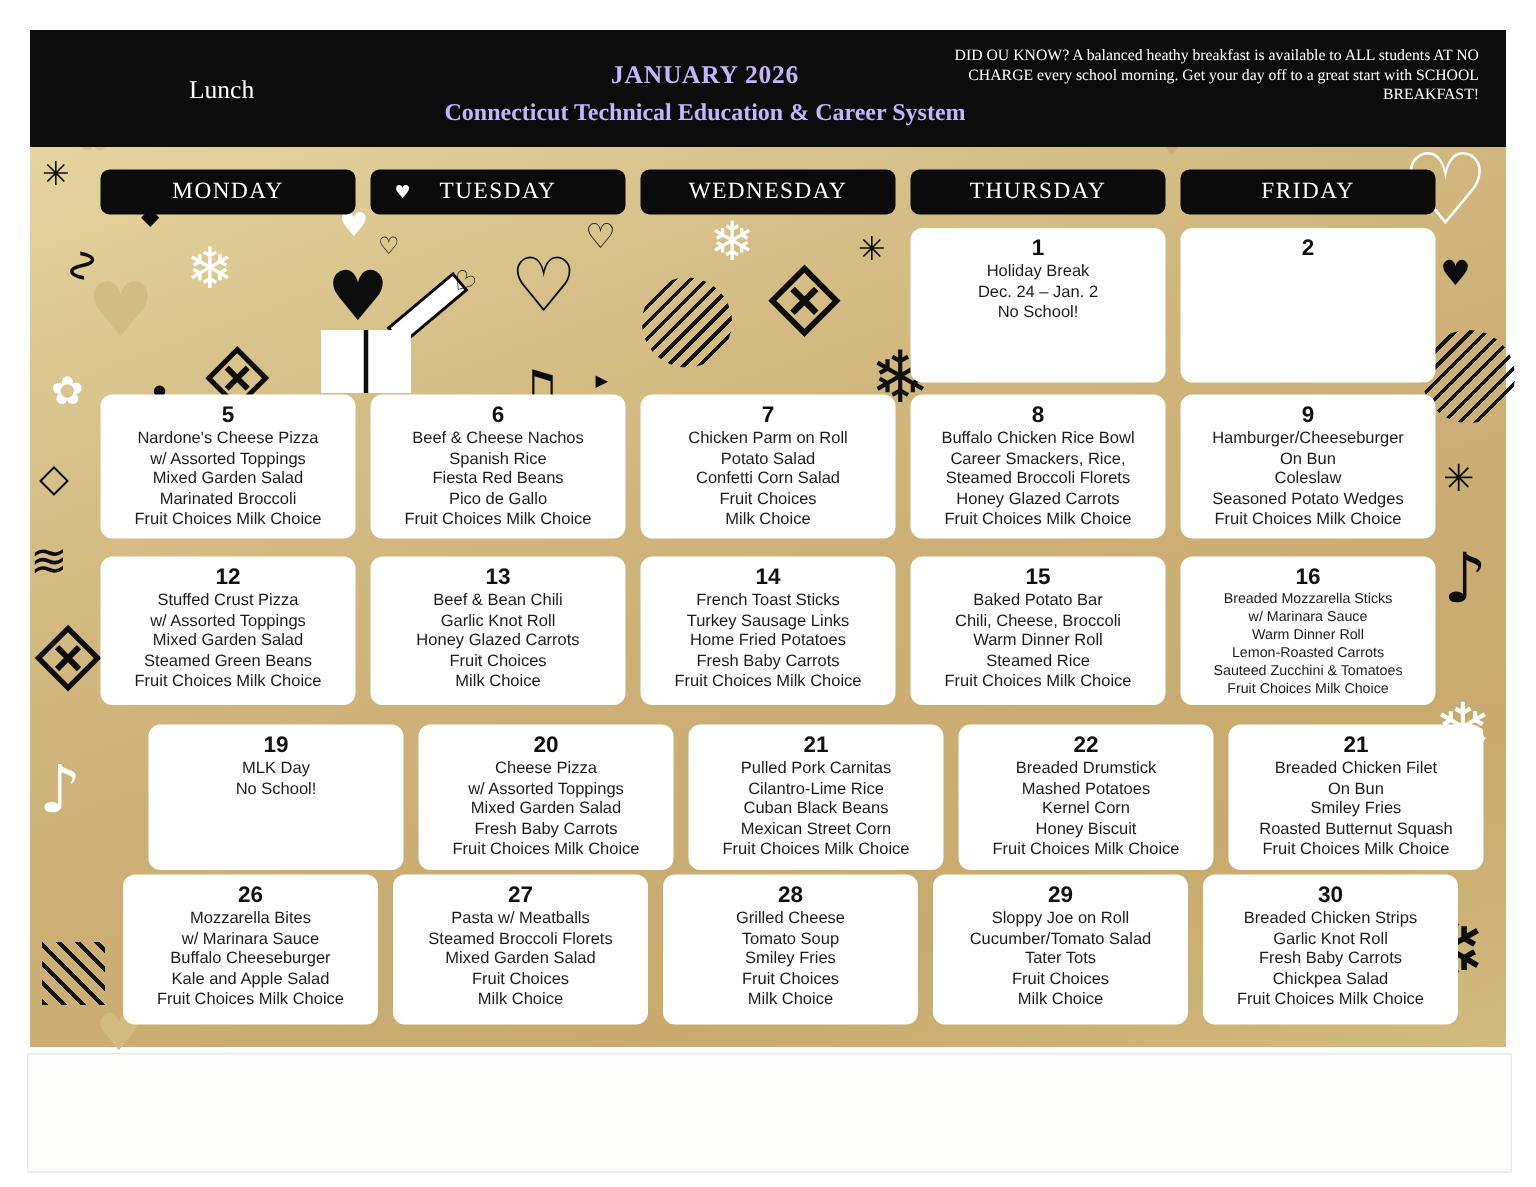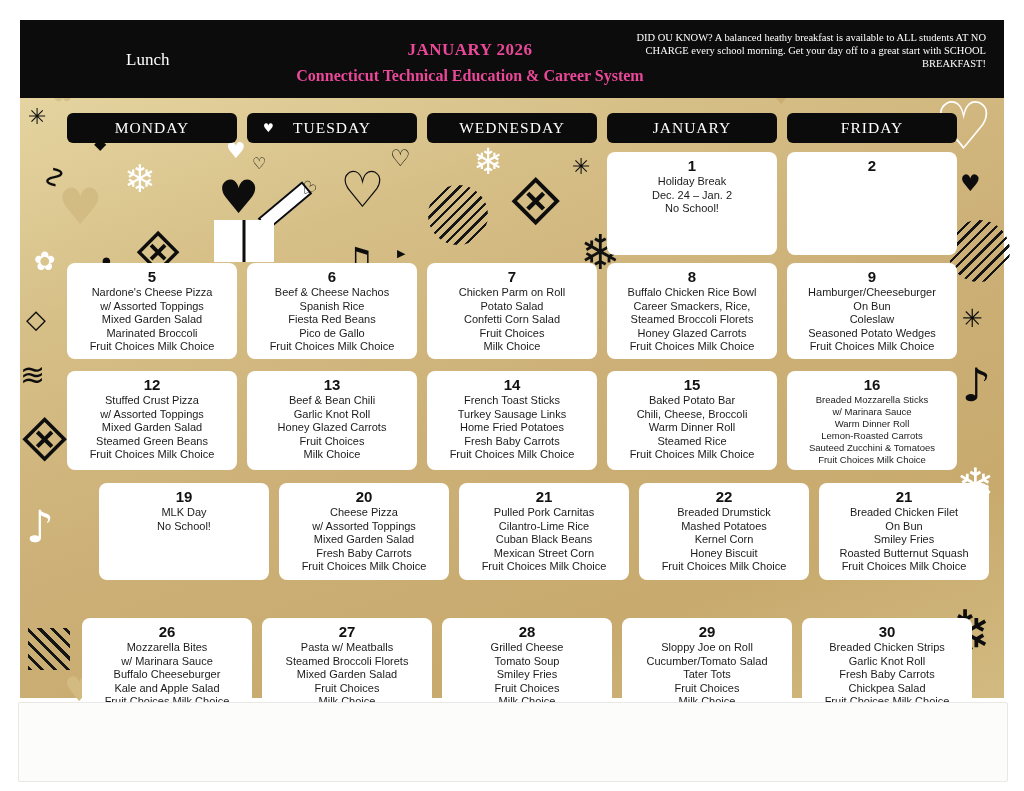--- a/index.html
+++ b/index.html
@@ -10,21 +10,21 @@
   
   #header-bar{
     position:absolute;left:20px;top:20px;width:984px;height:78px;
     background:#0c0c0c;z-index:3;
   }
   #lunch-label{
     position:absolute;left:106px;top:30px;color:#fff;
     font-family:"Liberation Serif",serif;font-size:17px;
   }
   #title-block{
-    position:absolute;left:250px;top:14px;width:400px;text-align:center;color:#ec4899;
+    position:absolute;left:250px;top:14px;width:400px;text-align:center;color:#c4b5fd;
     font-family:"Liberation Serif",serif;
   }
   #page-title{font-size:17px;font-weight:700;letter-spacing:.5px;margin-top:6px;}
   #page-subtitle{font-size:16px;font-weight:700;margin-top:7px;}
   #breakfast-note{
     position:absolute;right:18px;top:11px;width:350px;text-align:right;color:#fff;
     font-family:"Liberation Serif",serif;font-size:10.5px;line-height:13px;
   }
   
   #gold-panel{
@@ -60,21 +60,21 @@
     display:flex;align-items:center;justify-content:center;
   }
   .pill-heart{position:absolute;left:16px;top:8px;font-size:12px;color:#fff;
     font-family:"DejaVu Sans",sans-serif;}
   .week-row{position:absolute;left:47px;display:grid;
     grid-template-columns:repeat(5,170px);column-gap:10px;}
   .week-row:nth-of-type(1){top:54px;height:103px;}
   .week-row:nth-of-type(2){top:165px;height:96px;}
   .week-row:nth-of-type(3){top:273px;height:99px;}
   .week-row:nth-of-type(4){top:385px;height:97px;margin-left:32px;}
-  .week-row:nth-of-type(5){top:520px;height:100px;padding-left:15px;}
+  .week-row:nth-of-type(5){top:485px;height:100px;padding-left:15px;}
   .cell{background:#fff;border-radius:8px;text-align:center;padding-top:3px;box-sizing:border-box;}
   .cell.empty{background:transparent;}
   .daynum{font-size:15px;font-weight:700;color:#111;margin:2px 0 1px 0;}
   .menu-line{font-size:11px;line-height:13.5px;color:#1b1b1b;}
   .cell.small .menu-line{font-size:9.5px;line-height:12px;}
 </style>
 </head>
 <body>
 
 <div id="header-bar">
@@ -138,21 +138,21 @@
         <span>MONDAY</span>
       </div>
       <div class="day-pill">
         <span class="pill-heart">♥</span>
         <span>TUESDAY</span>
       </div>
       <div class="day-pill">
         <span>WEDNESDAY</span>
       </div>
       <div class="day-pill">
-        <span>JANUARY</span>
+        <span>THURSDAY</span>
       </div>
       <div class="day-pill">
         <span>FRIDAY</span>
       </div>
     </div>
   <div id="weeks">
       <div class="week-row">
         <div class="cell empty"></div>
         <div class="cell empty"></div>
         <div class="cell empty"></div>

